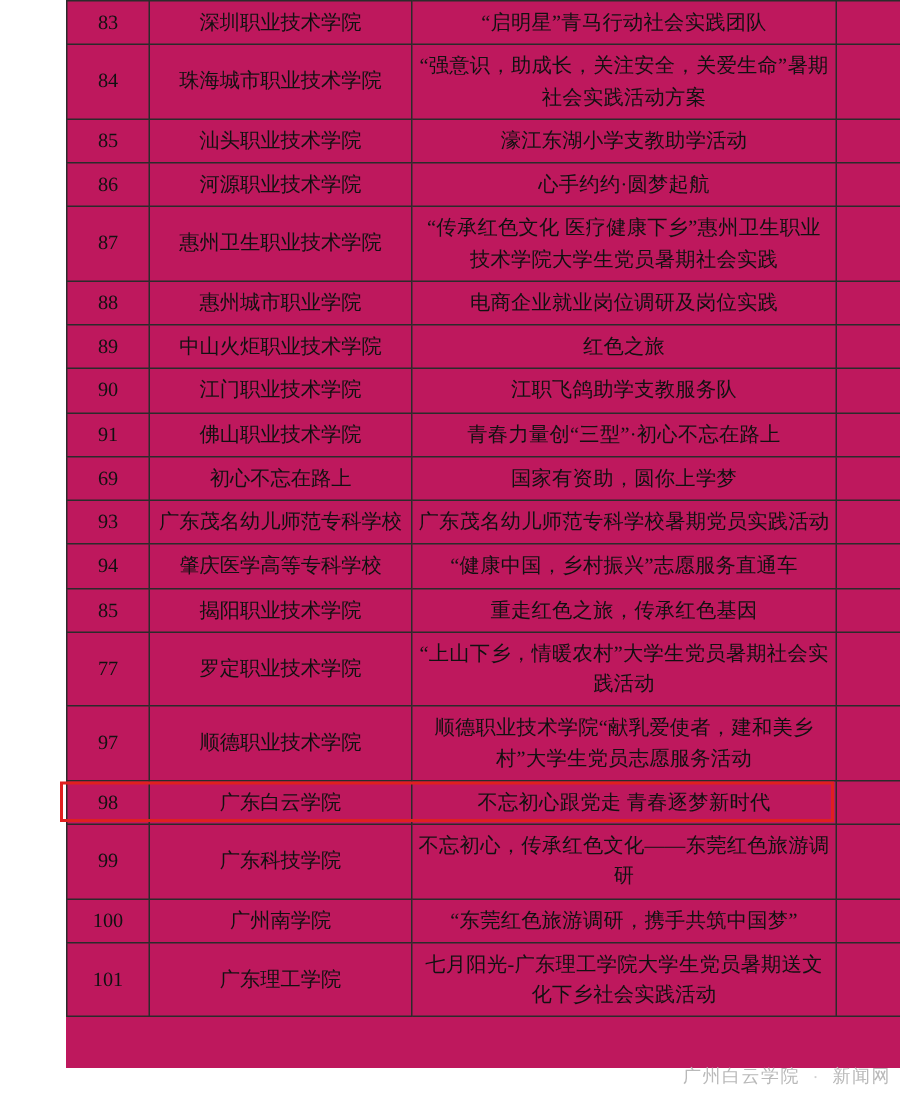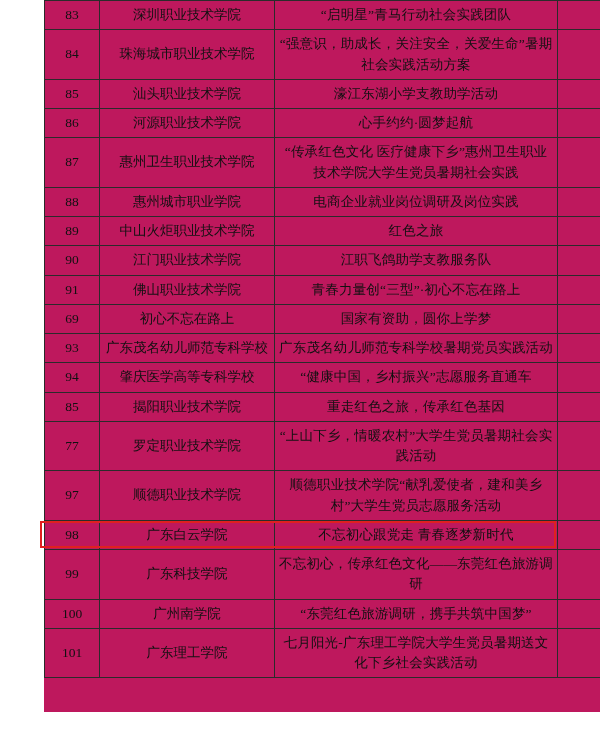--- a/index.html
+++ b/index.html
@@ -237,14 +237,19 @@
         <td class="col-school">广东理工学院</td>
         <td class="col-project">七月阳光-广东理工学院大学生党员暑期送文化下乡社会实践活动</td>
         <td class="col-tail"></td>
       </tr>
 
     </tbody>
   </table>
 
   <div class="bottom-fade"></div>
 
+  <div class="watermark">
+    <span>广州白云学院</span>
+    <span class="wm-sep">·</span>
+    <span>新闻网</span>
+  </div>
 
 </div>
 
 </body></html>

